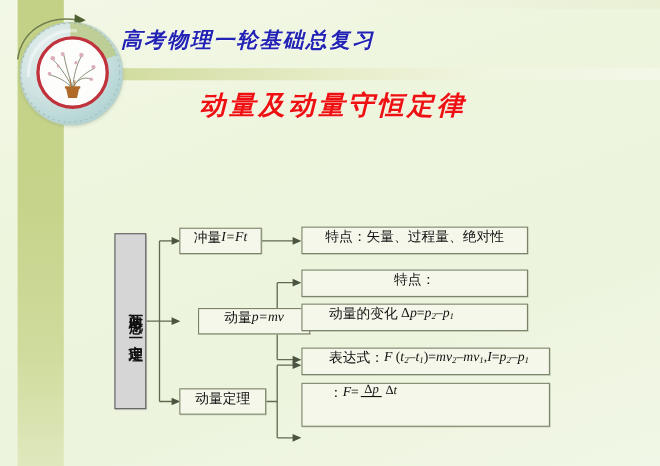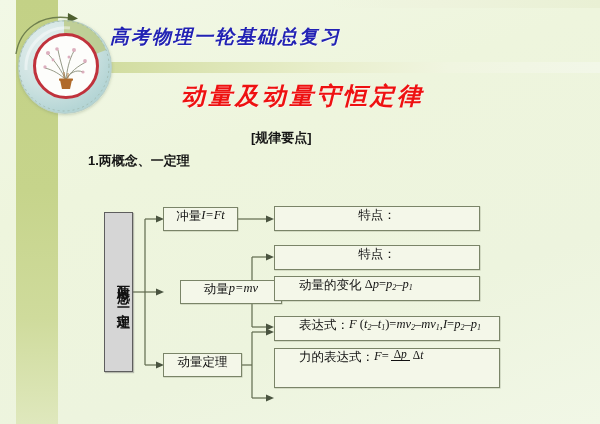--- a/index.html
+++ b/index.html
@@ -250,22 +250,20 @@
         <g stroke="#b06a2a" stroke-width="0.8" fill="none">
           <path d="M28 42 L28 36"></path>
           <path d="M32 42 L32 37"></path>
         </g>
       </svg>
     </div>
   </div>
 
   <div class="subtitle">高考物理一轮基础总复习</div>
   <div class="maintitle">动量及动量守恒定律</div>
-  <div class="bracket-head">[规律要点]</div>
-  <div class="section-head">1.两概念、一定理</div>
 
   <svg id="diagram" viewBox="0 0 600 424">
     <g stroke="#5f6a4e" stroke-width="1.2" fill="none">
 
       <path d="M133 292 L145 292"></path>
 
       <path d="M145 219 L145 365"></path>
 
       <path d="M145 219 L157 219"></path>
       <path d="M145 292 L157 292"></path>
@@ -305,37 +303,37 @@
   <div class="node" style="left:180px; top:280px; width:102px; height:24px;">
     <span>动量</span>
       <span class="fml">p=mv</span>
   </div>
 
   <div class="node" style="left:163px; top:353px; width:79px; height:24px;">动量定理</div>
 
   <div class="node" style="left:274px; top:206px; width:206px; height:25px;">
     <span>特点</span>
       <span>：</span>
+      <span>矢量、过程量、绝对性</span>
   </div>
 
   <div class="node" style="left:274px; top:245px; width:206px; height:25px;">
     <span>特点</span>
       <span>：</span>
   </div>
 
   <div class="node left-pad" style="left:274px; top:276px; width:206px; height:25px;">
     <span>动量的变化</span>&nbsp;<span class="fml-up">Δ</span><span class="fml">p</span><span class="fml-up">=</span><span class="fml">p<sub>2</sub></span><span class="fml-up">–</span><span class="fml">p<sub>1</sub></span>
   </div>
 
   <div class="node left-pad" style="left:274px; top:316px; width:226px; height:25px;">
     <span>表达式</span><span>：</span><span class="fml">F</span>&nbsp;<span class="fml-up">(</span><span class="fml">t<sub>2</sub></span><span class="fml-up">–</span><span class="fml">t<sub>1</sub></span><span class="fml-up">)=</span><span class="fml">mv<sub>2</sub></span><span class="fml-up">–</span><span class="fml">mv<sub>1</sub></span><span class="fml-up">,</span><span class="fml">I</span><span class="fml-up">=</span><span class="fml">p<sub>2</sub></span><span class="fml-up">–</span><span class="fml">p<sub>1</sub></span>
   </div>
 
   <div class="node left-pad" style="left:274px; top:348px; width:226px; height:40px;">
-    <span>力的表达式</span>
       <span>：</span>
       <span class="fml">F</span>
       <span class="fml-up">=</span>
       <span class="frac">
         <span class="num">Δ<span class="fml">p</span></span>
         <span class="den">Δ<span class="fml">t</span></span>
       </span>
   </div>
 
 </div>

